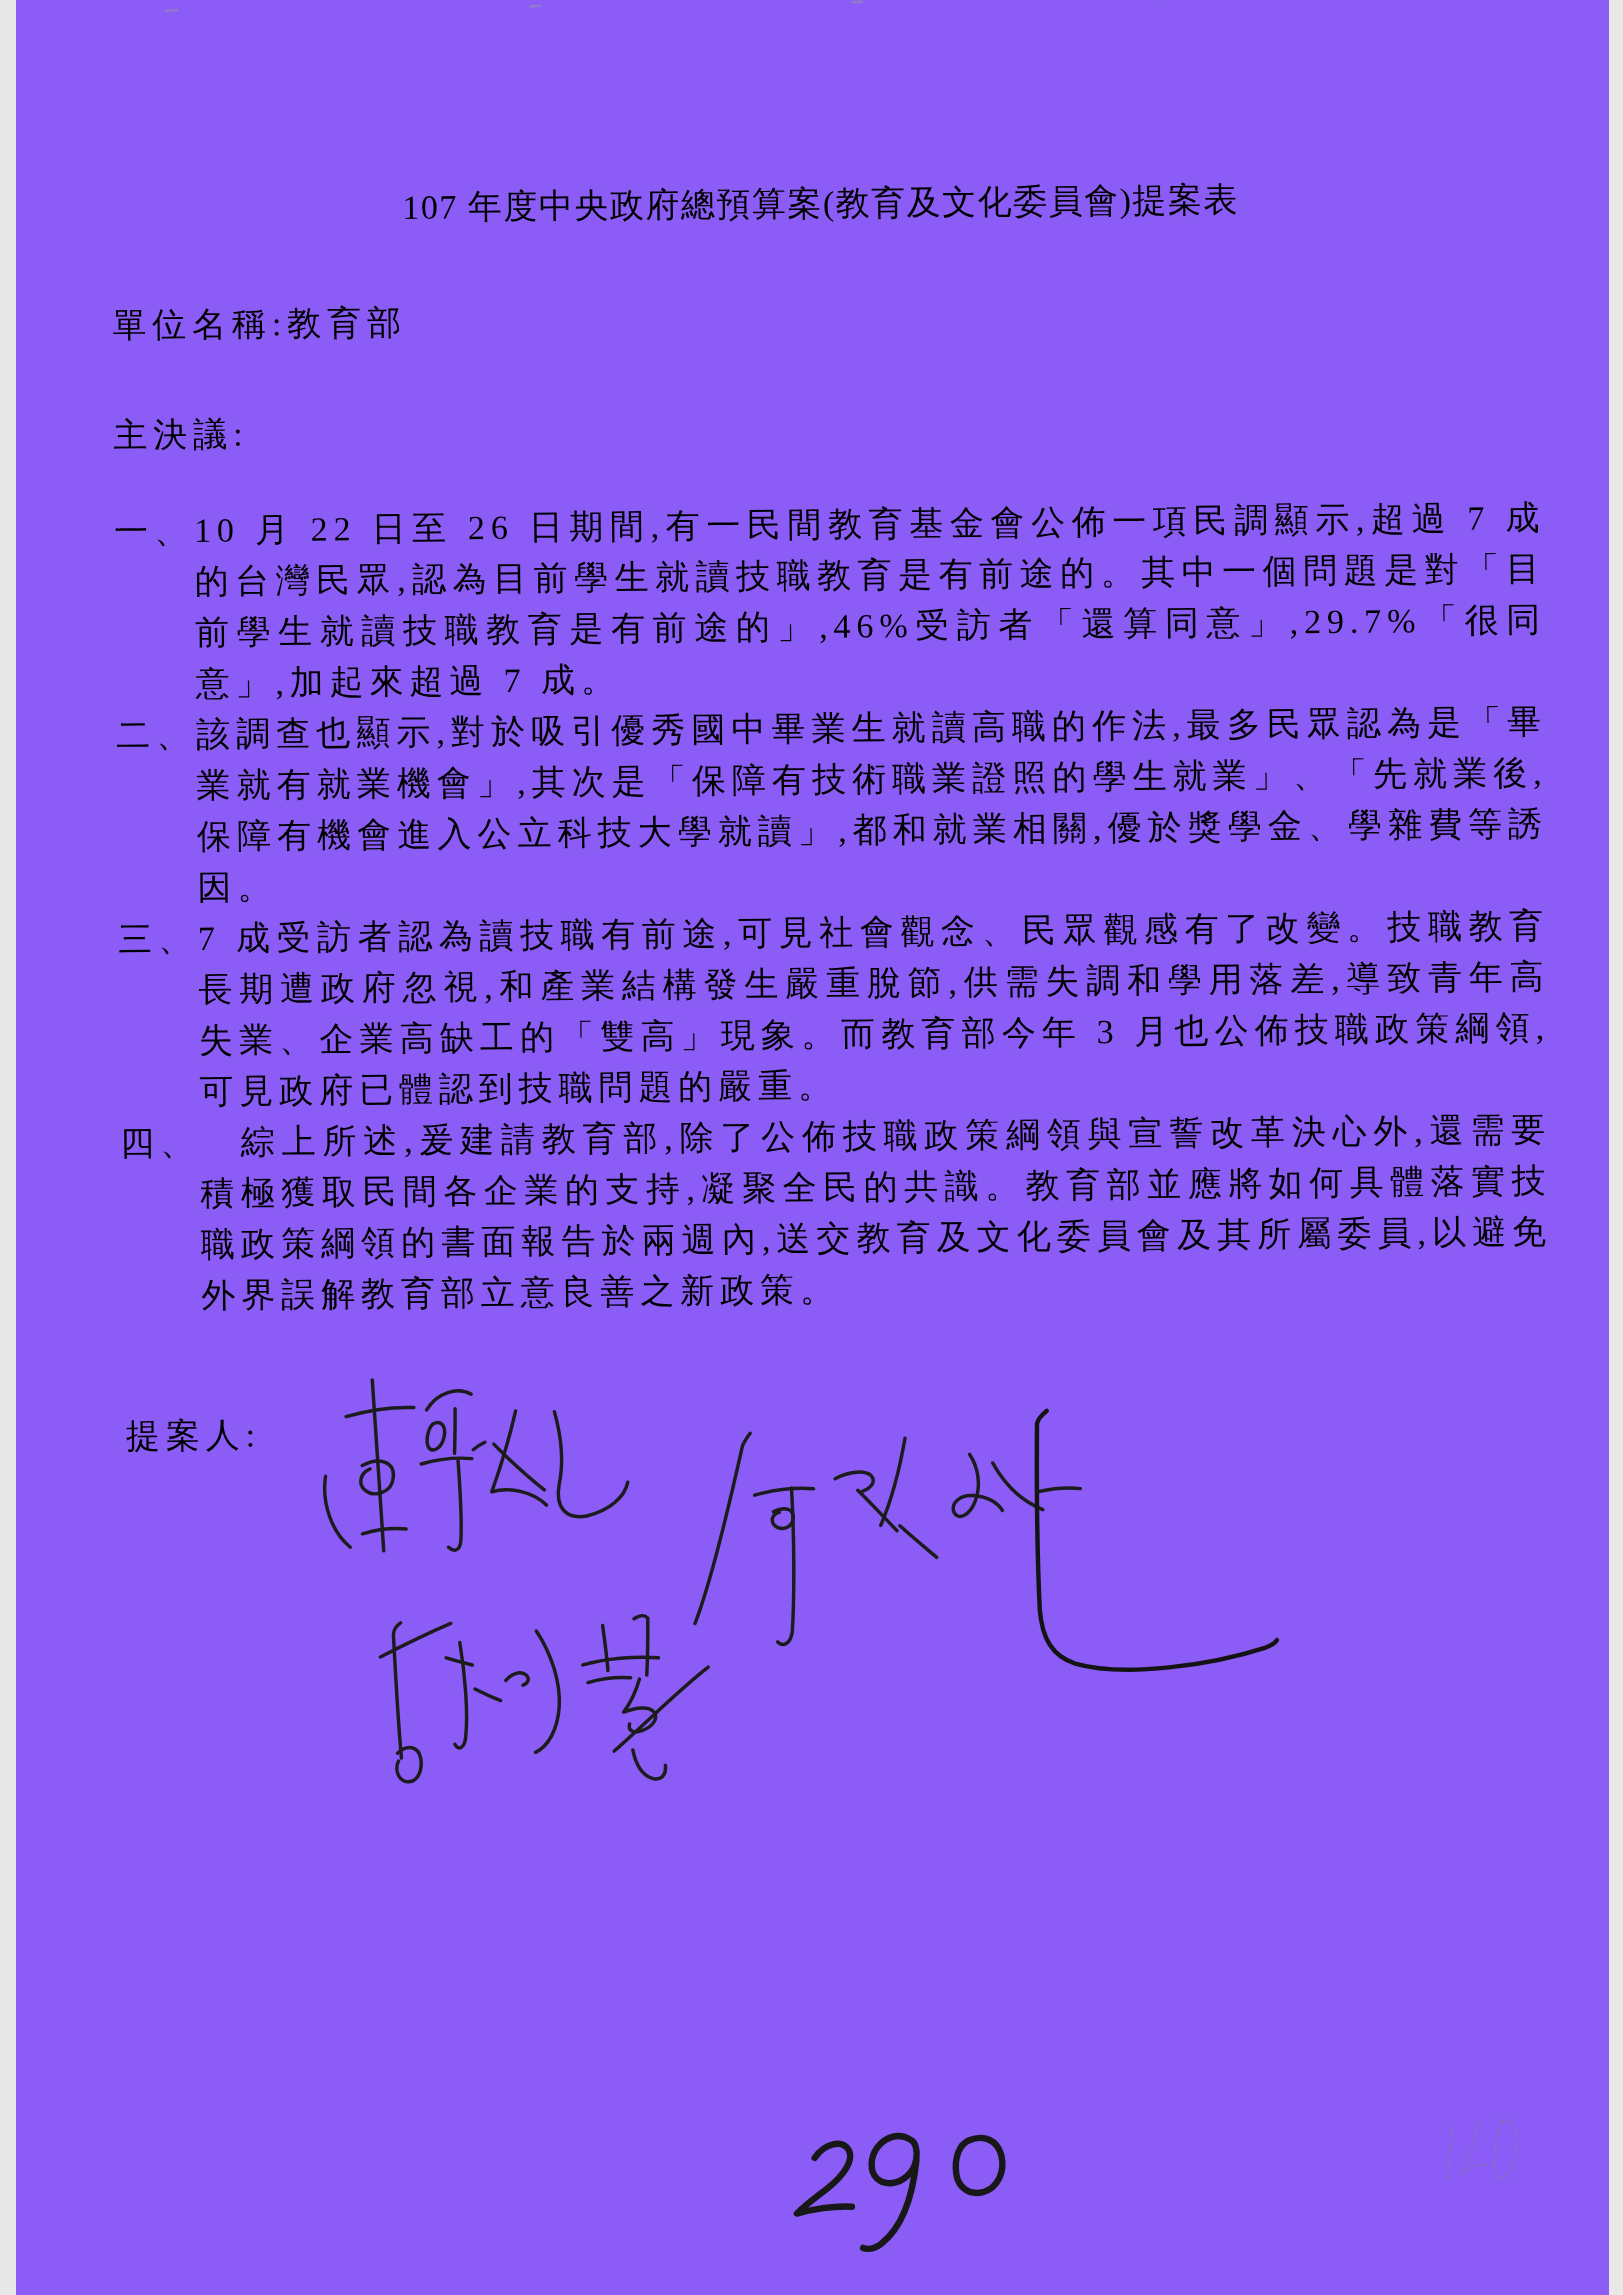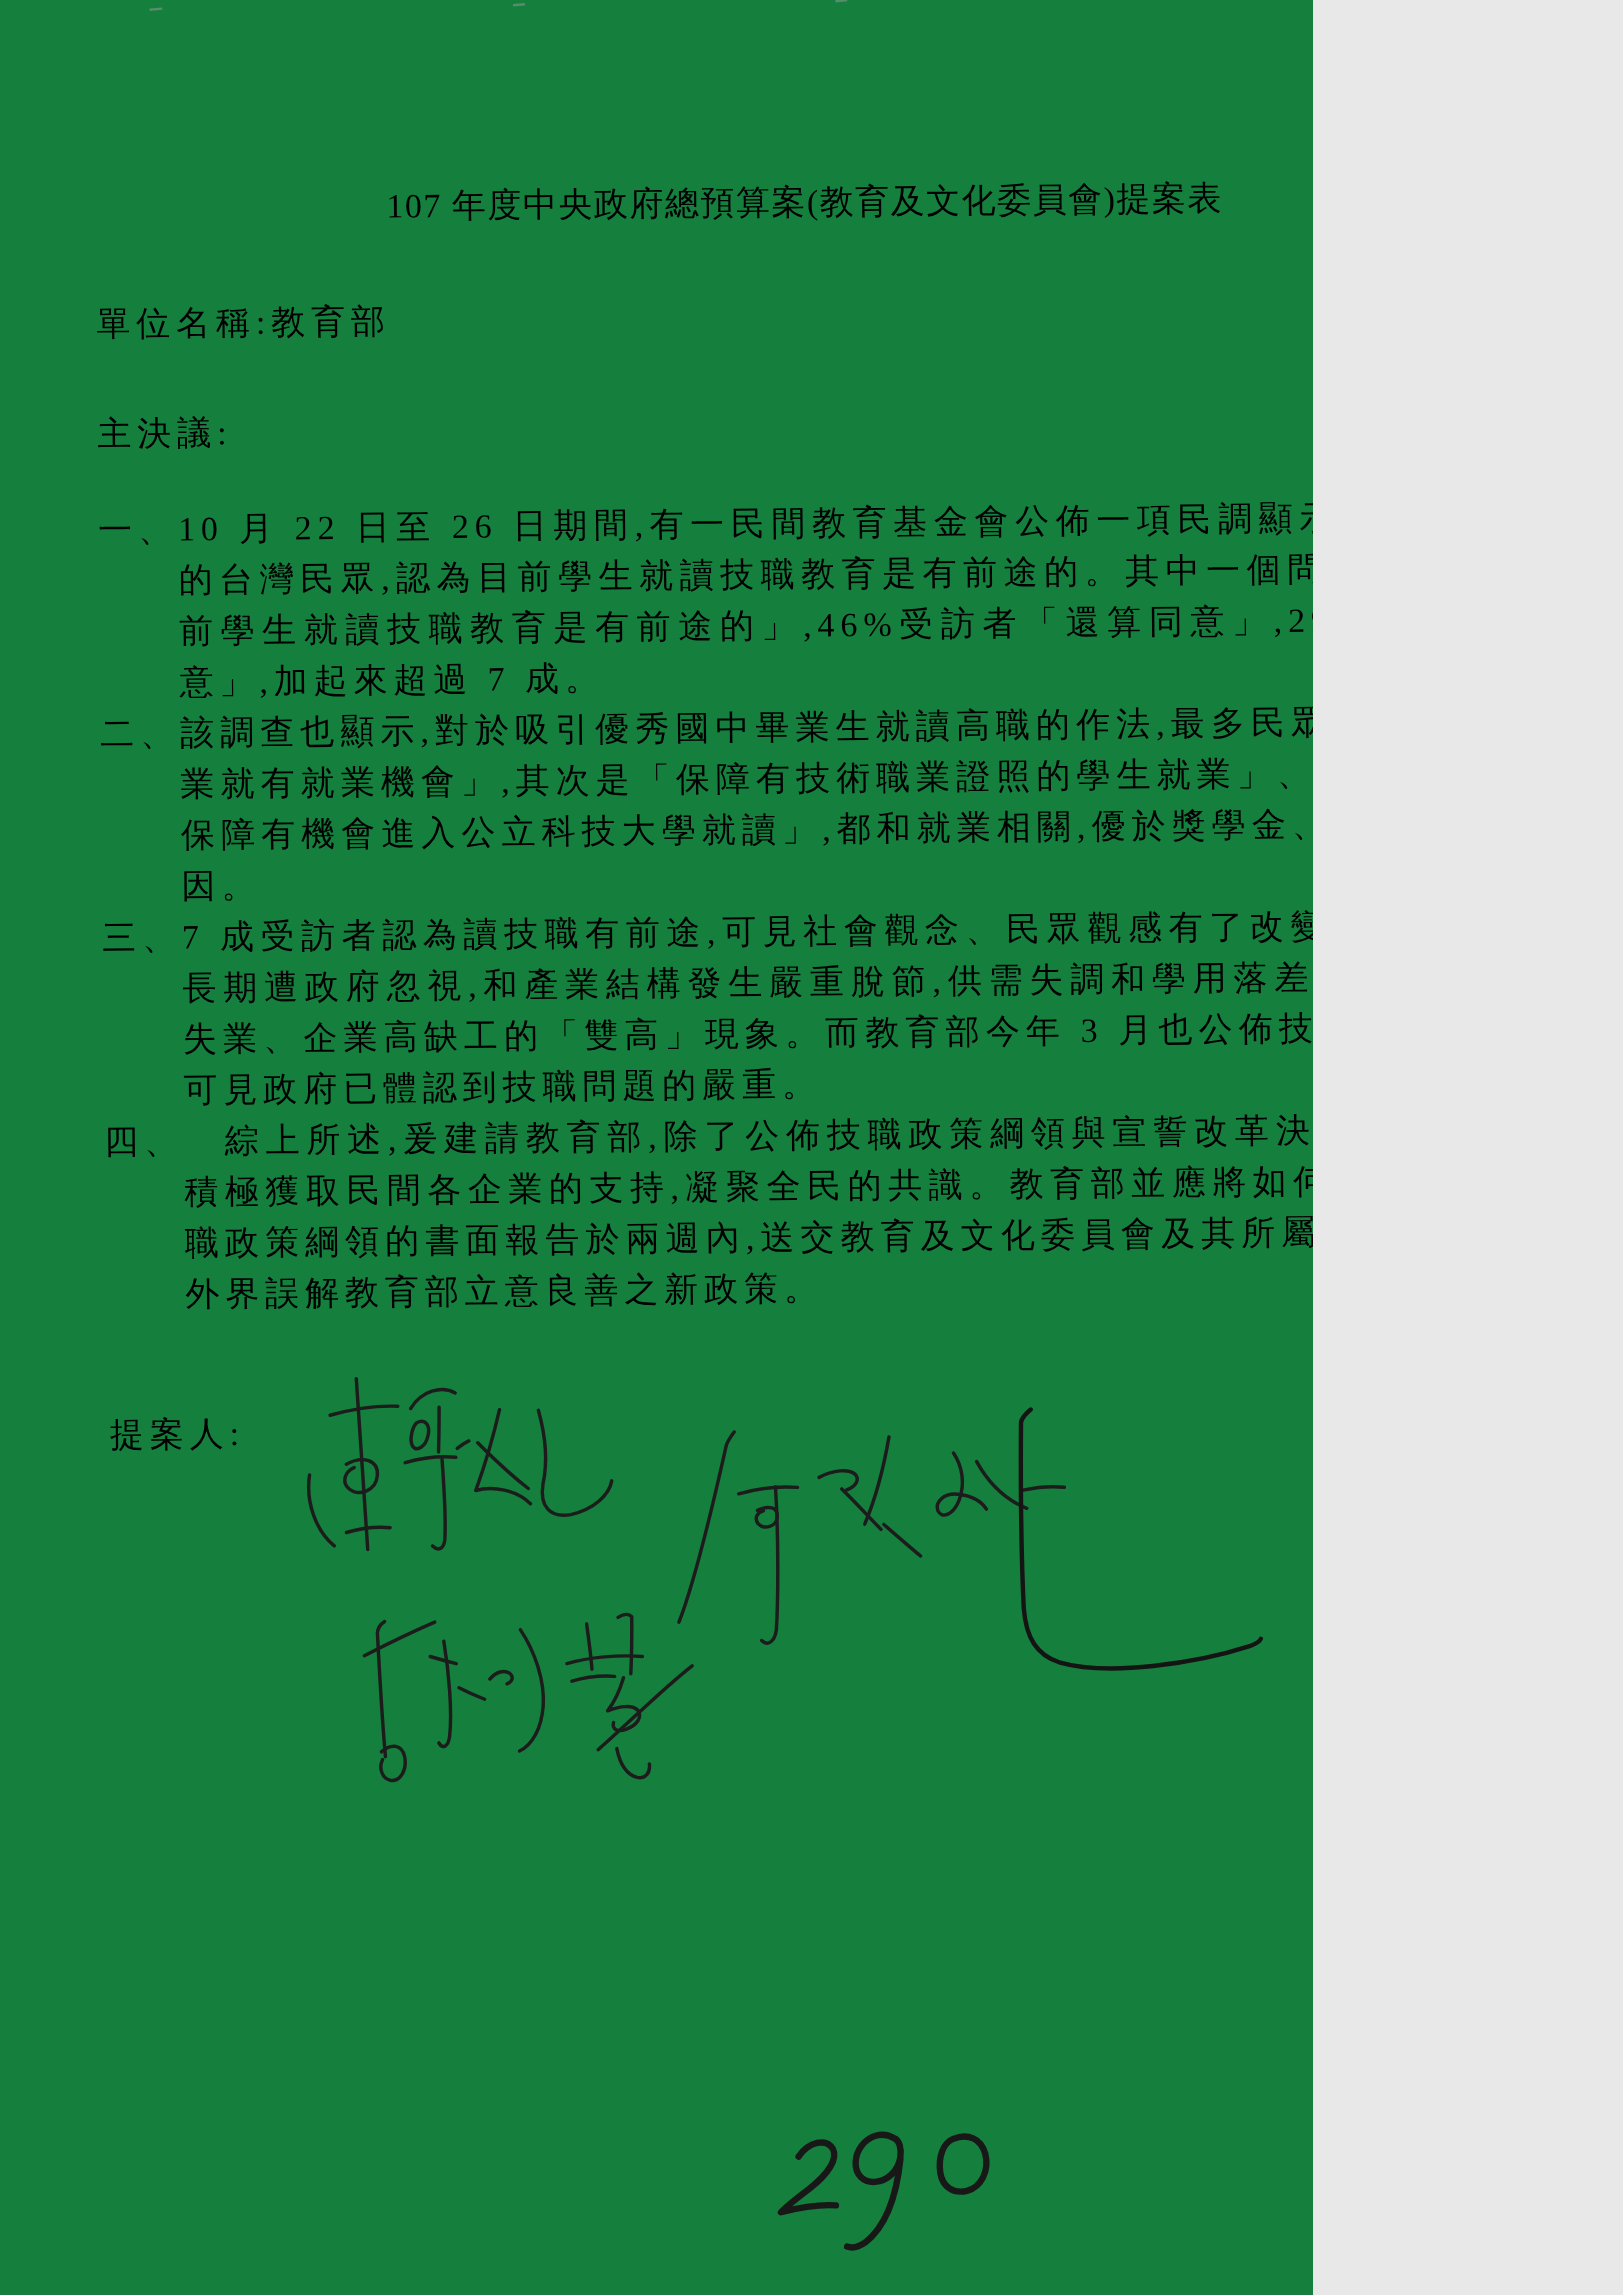--- a/index.html
+++ b/index.html
@@ -1,22 +1,23 @@
 <!DOCTYPE html>
 <html style="font-size:7.9px"><head>
 <meta charset="utf-8">
 <style>
   html,body{margin:0;padding:0;background:#e8e8e8;}
   .page{
     position:relative;
-    width:1313px;height:2295px;
-    background:#15803d;
+    width:1593px;height:2295px;
+    background:#8b5cf6;
     overflow:hidden;
     font-family:"Liberation Serif","DejaVu Serif",serif;
     color:#000;
+    margin-left:16px;
   }
   .scan{position:absolute;inset:0;transform:rotate(-0.55deg);transform-origin:50% 40%;}
   .doc-title{
     position:absolute;top:178px;left:0;width:1623px;
     text-align:center;font-size:34px;line-height:51px;letter-spacing:1.5px;
     white-space:nowrap;
   }
   .unit-line{position:absolute;top:293px;left:102px;font-size:34px;line-height:51px;letter-spacing:5.9px;white-space:nowrap;}
   .main-heading{position:absolute;top:403px;left:102px;font-size:34px;line-height:51px;letter-spacing:5.9px;white-space:nowrap;}
   .items{position:absolute;top:499px;left:102px;width:1431px;font-size:34px;line-height:51px;letter-spacing:5.9px;}

